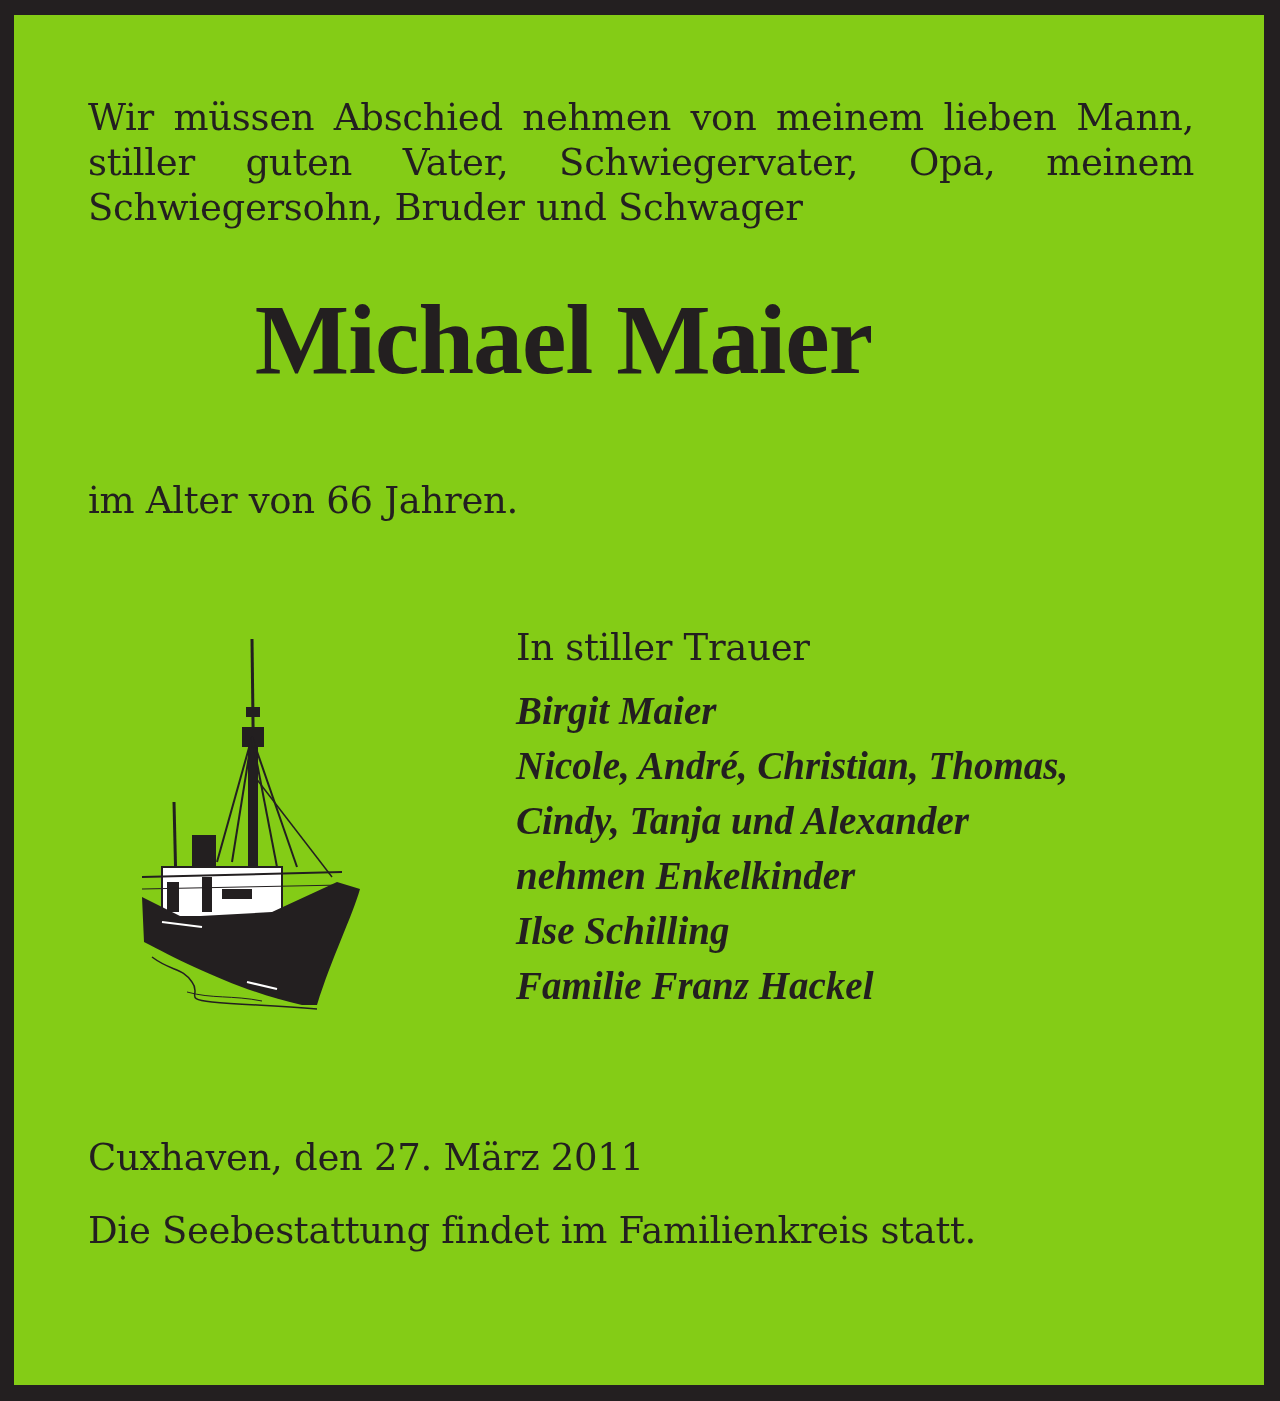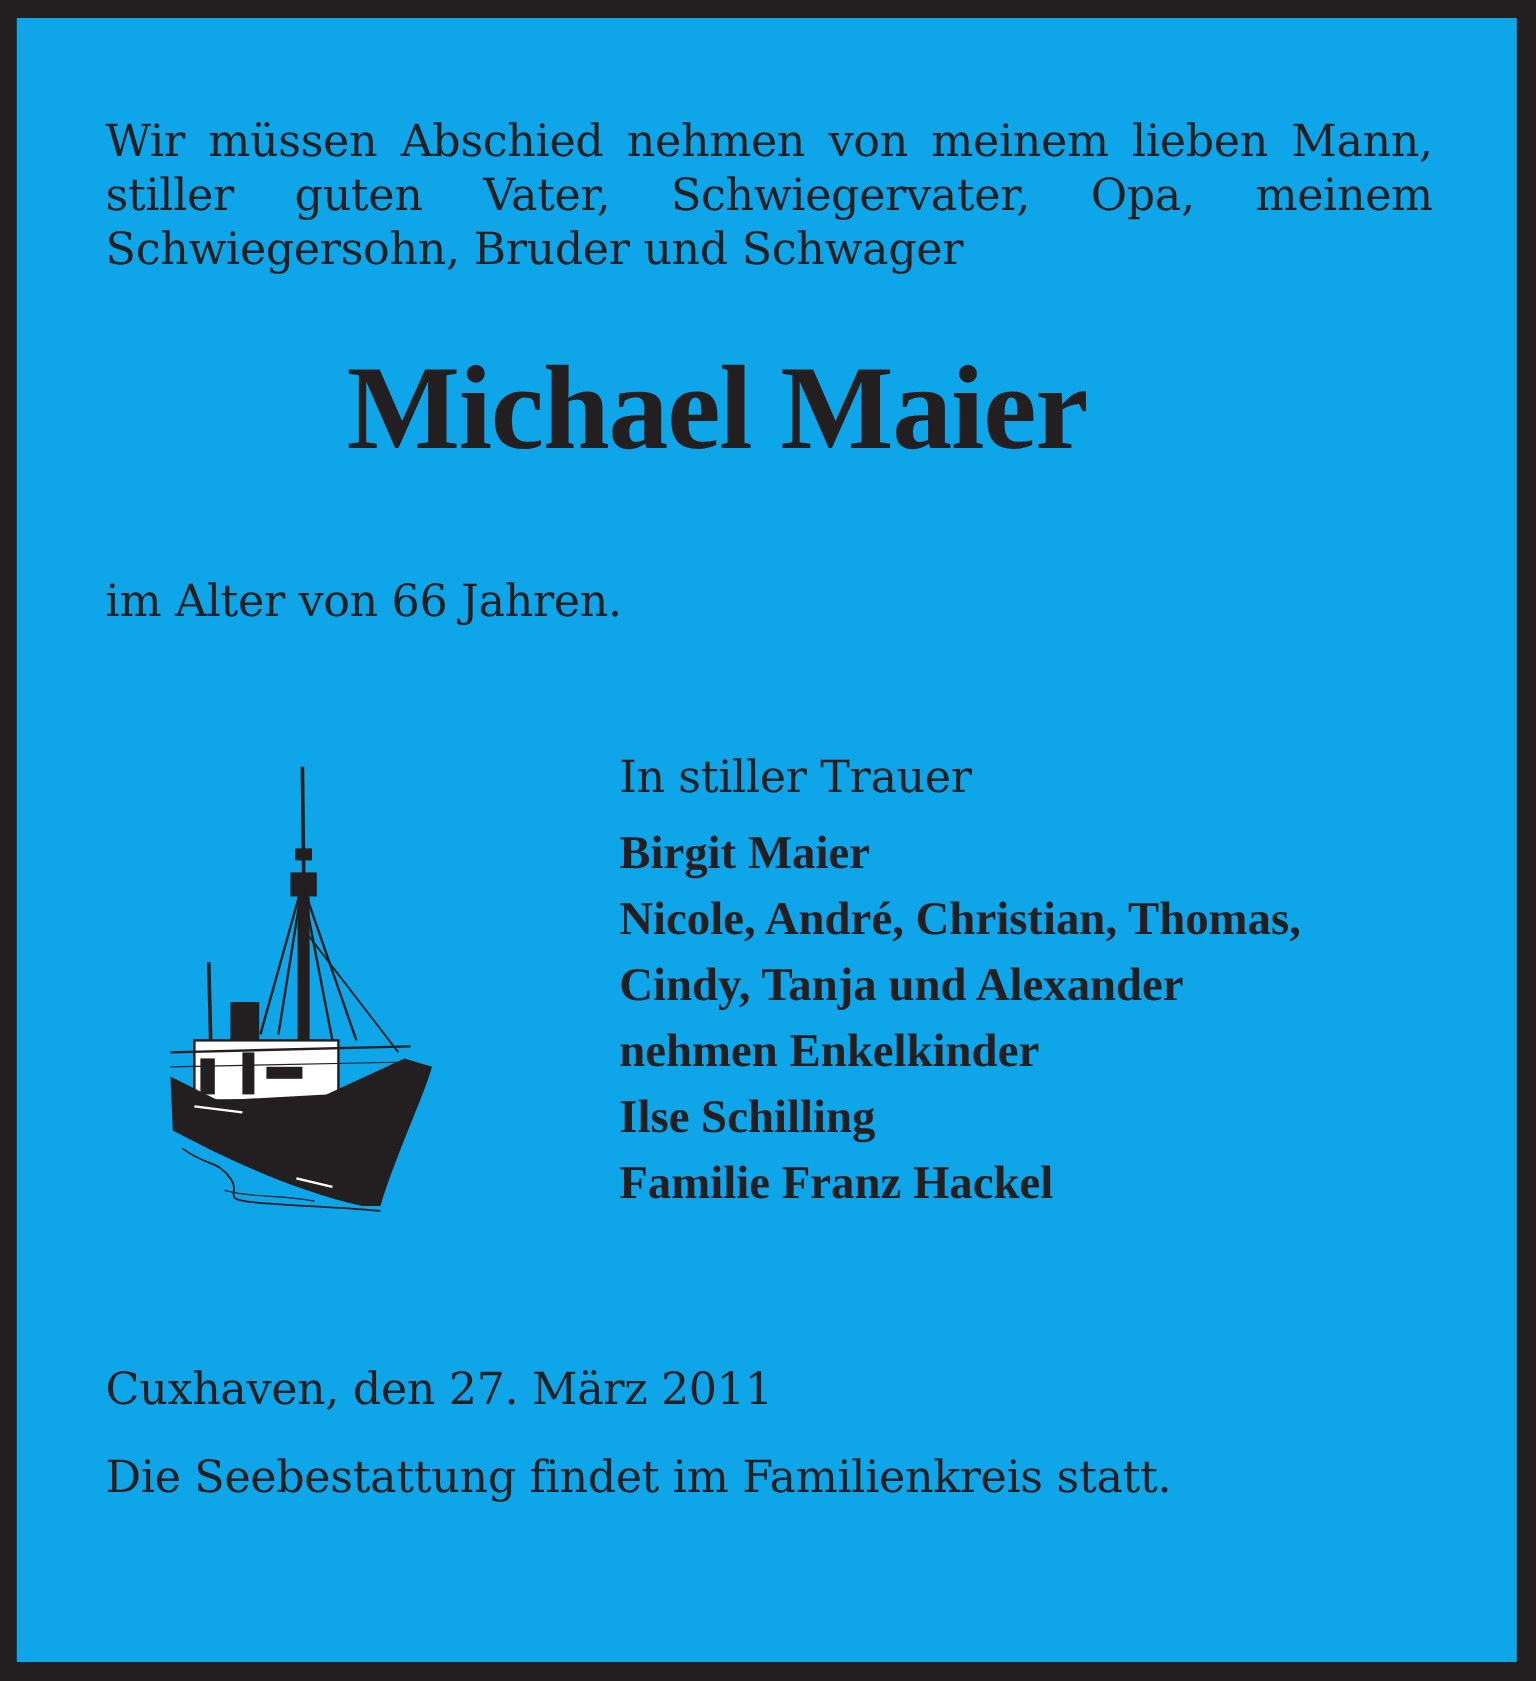--- a/index.html
+++ b/index.html
@@ -12,21 +12,21 @@
       height: 1401px;
       position: relative;
       overflow: hidden;
     }
     .card {
       position: absolute;
       left: 14px;
       top: 15px;
       width: 1250px;
       height: 1370px;
-      background: #0ea5e9;
+      background: #84cc16;
       box-sizing: border-box;
       font-family: "DejaVu Serif", "Liberation Serif", serif;
       color: #231f20;
     }
     .intro {
       position: absolute;
       left: 74px;
       top: 80px;
       width: 1106px;
       font-size: 37px;
@@ -40,21 +40,20 @@
       position: absolute;
       left: 0;
       top: 270px;
       width: 1099px;
       text-align: center;
       font-family: "Liberation Serif", "DejaVu Serif", serif;
       font-weight: bold;
       font-size: 100px;
       line-height: 110px;
       letter-spacing: -1px;
-      margin-left: 34px;
     }
     .age {
       position: absolute;
       left: 74px;
       top: 463px;
       font-size: 37px;
       line-height: 45px;
       letter-spacing: -0.3px;
     }
     .ship {
@@ -75,20 +74,21 @@
       line-height: 50px;
       letter-spacing: -0.3px;
       margin-bottom: 10px;
     }
     .mourners .names .nm {
       display: block;
       font-family: "Liberation Serif", "DejaVu Serif", serif;
       font-weight: bold;
       font-size: 39px;
       line-height: 55px;
+      font-style: italic;
     }
     .footer {
       position: absolute;
       left: 74px;
       top: 1120px;
       font-size: 37px;
       line-height: 45px;
       letter-spacing: -0.3px;
     }
     .footer .line { display: block; }

